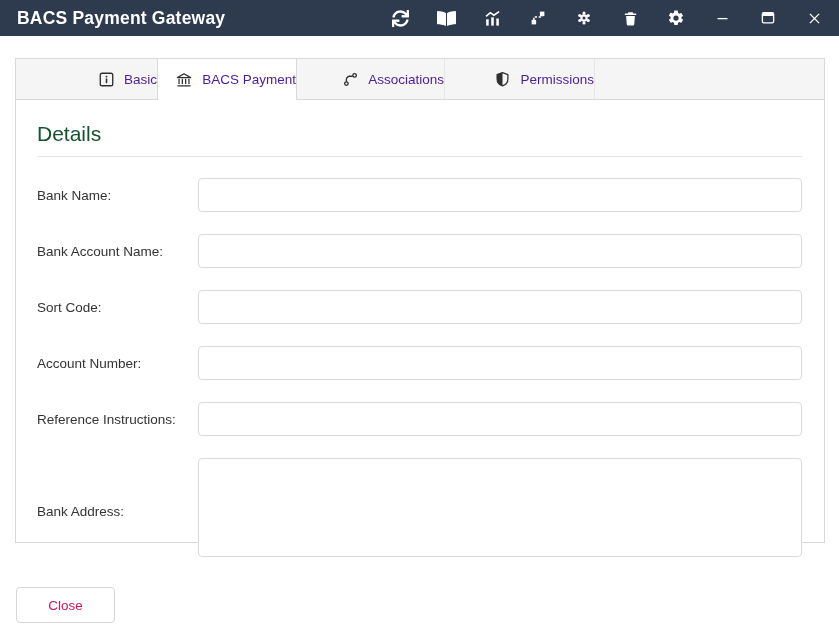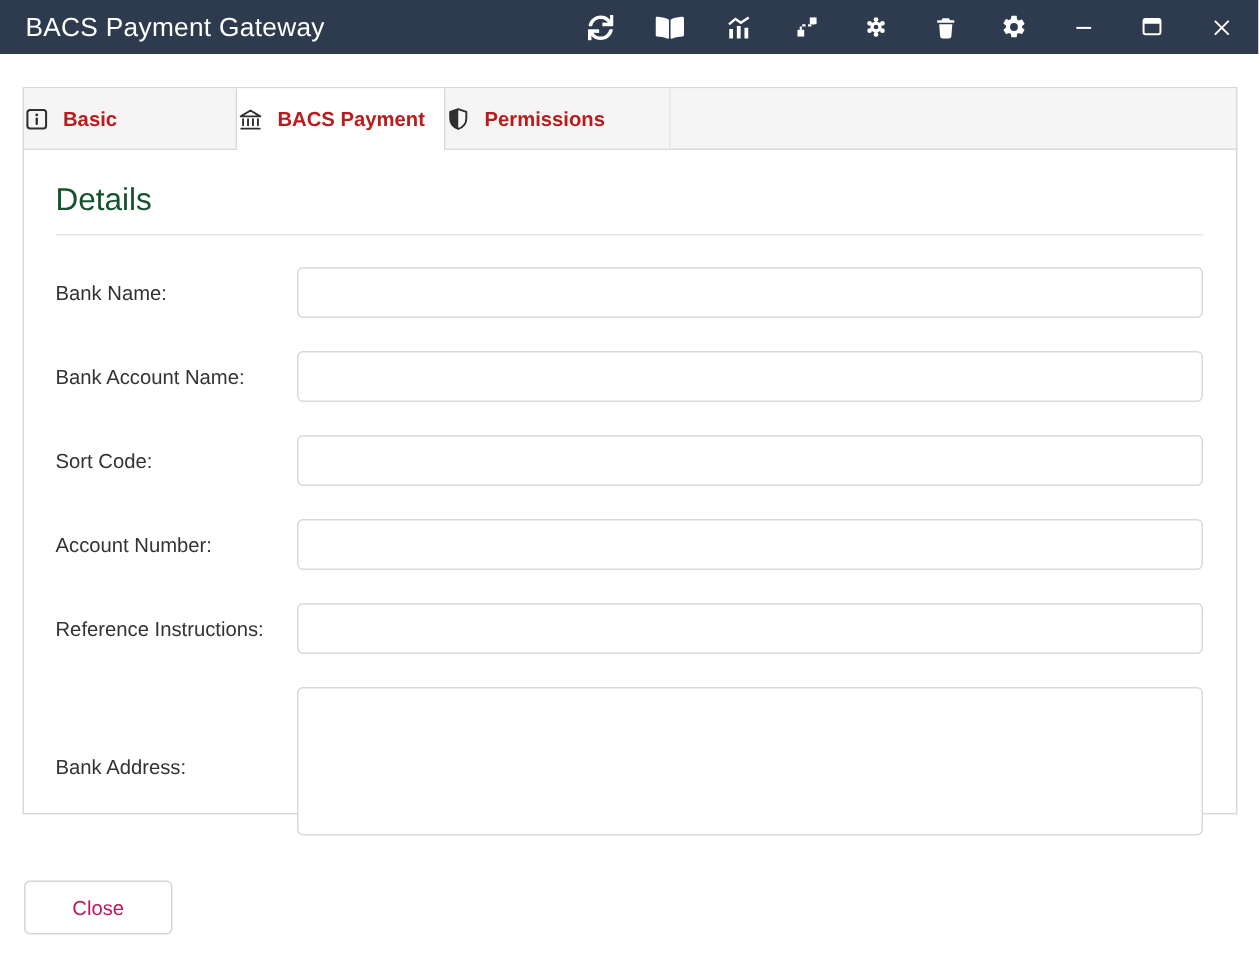--- a/index.html
+++ b/index.html
@@ -3,37 +3,37 @@
 <meta charset="utf-8">
 <style>
   * { margin:0; padding:0; box-sizing:border-box; }
   html,body { width:839px; height:637px; background:#fff; overflow:hidden;
               font-family:"Liberation Sans", sans-serif; }
   .window { position:relative; width:839px; height:637px; background:#fff; }
 
   
   .titlebar { position:absolute; top:0; left:0; width:839px; height:36px;
               background:#2e3a4d; display:flex; align-items:center; }
-  .titlebar-title { color:#fff; font-size:17.5px; font-weight:400;
+  .titlebar-title { color:#fff; font-size:17.5px; font-weight:700;
                     padding-left:17px; letter-spacing:.2px; flex:0 0 auto; }
   .titlebar-actions { margin-left:auto; display:flex; align-items:center;
                       gap:20px; padding-right:12px; }
   .tb-btn { width:26px; height:26px; display:flex; align-items:center;
             justify-content:center; background:transparent; border:none; }
   .tb-btn svg { display:block; }
 
   
   .panel { position:absolute; top:58px; left:15px; width:810px; height:485px;
            border:1px solid #d9d9d9; background:#fff; }
 
   
   .tabstrip { display:flex; align-items:flex-start; height:41px;
               background:#f5f5f5; border-bottom:1px solid #d9d9d9; }
-  .tab { height:40px; display:flex; align-items:center; justify-content:flex-start;
-         gap:9px; font-size:13.5px; color:#b91c1c; background:#f5f5f5;font-weight:bold; }
+  .tab { height:40px; display:flex; align-items:center; justify-content:flex-end;
+         gap:9px; font-size:13.5px; color:#4c1d95; background:#f5f5f5; }
   .tab-basic { width:141px; }
   .tab-bacs  { width:140px; }
   .tab-assoc { width:148px; border-right:1px solid #e6e6e6; }
   .tab-perm  { width:150px; border-right:1px solid #e6e6e6; }
   .tab.active { position:relative; z-index:2; height:41px; background:#fff;
                 border-left:1px solid #d9d9d9; border-right:1px solid #d9d9d9; }
   .tab svg { display:block; flex:0 0 auto; }
 
   
   .content { padding:22px 22px 0 21px; }
@@ -196,20 +196,32 @@
             <g stroke="#2f2f2f" stroke-width="1.7" fill="none" stroke-linecap="round" stroke-linejoin="round">
               <path d="M3.3 8.8 12 3.6l8.7 5.2z"></path>
               <path d="M5.4 11.3v5.4 M9.8 11.3v5.4 M14.2 11.3v5.4 M18.6 11.3v5.4"></path>
               <path d="M3.8 19.7h16.4"></path>
             </g>
           </svg>
         </span>
         <span>BACS Payment</span>
       </div>
 
+      <div class="tab tab-assoc">
+        <span>
+          <svg width="17" height="17" viewBox="0 0 24 24">
+            <g stroke="#2f2f2f" stroke-width="1.9" fill="none">
+              <circle cx="6.2" cy="17.8" r="2.5"></circle>
+              <circle cx="17.8" cy="6.2" r="2.5"></circle>
+              <path d="M6.2 15.3V12a4.6 4.6 0 0 1 4.6-4.6h4.4"></path>
+            </g>
+          </svg>
+        </span>
+        <span>Associations</span>
+      </div>
 
       <div class="tab tab-perm">
         <span>
           <svg width="17" height="17" viewBox="0 0 24 24">
             <path d="M12 2.4 19.6 5.1 V11.2 c0 4.8-3.2 8.3-7.6 9.9 C7.6 19.5 4.4 16 4.4 11.2 V5.1 Z" stroke="#2f2f2f" stroke-width="1.8" fill="none" stroke-linejoin="round"></path>
             <path d="M12 2.4 4.4 5.1 V11.2 c0 4.8 3.2 8.3 7.6 9.9 Z" fill="#2f2f2f"></path>
           </svg>
         </span>
         <span>Permissions</span>
       </div>

